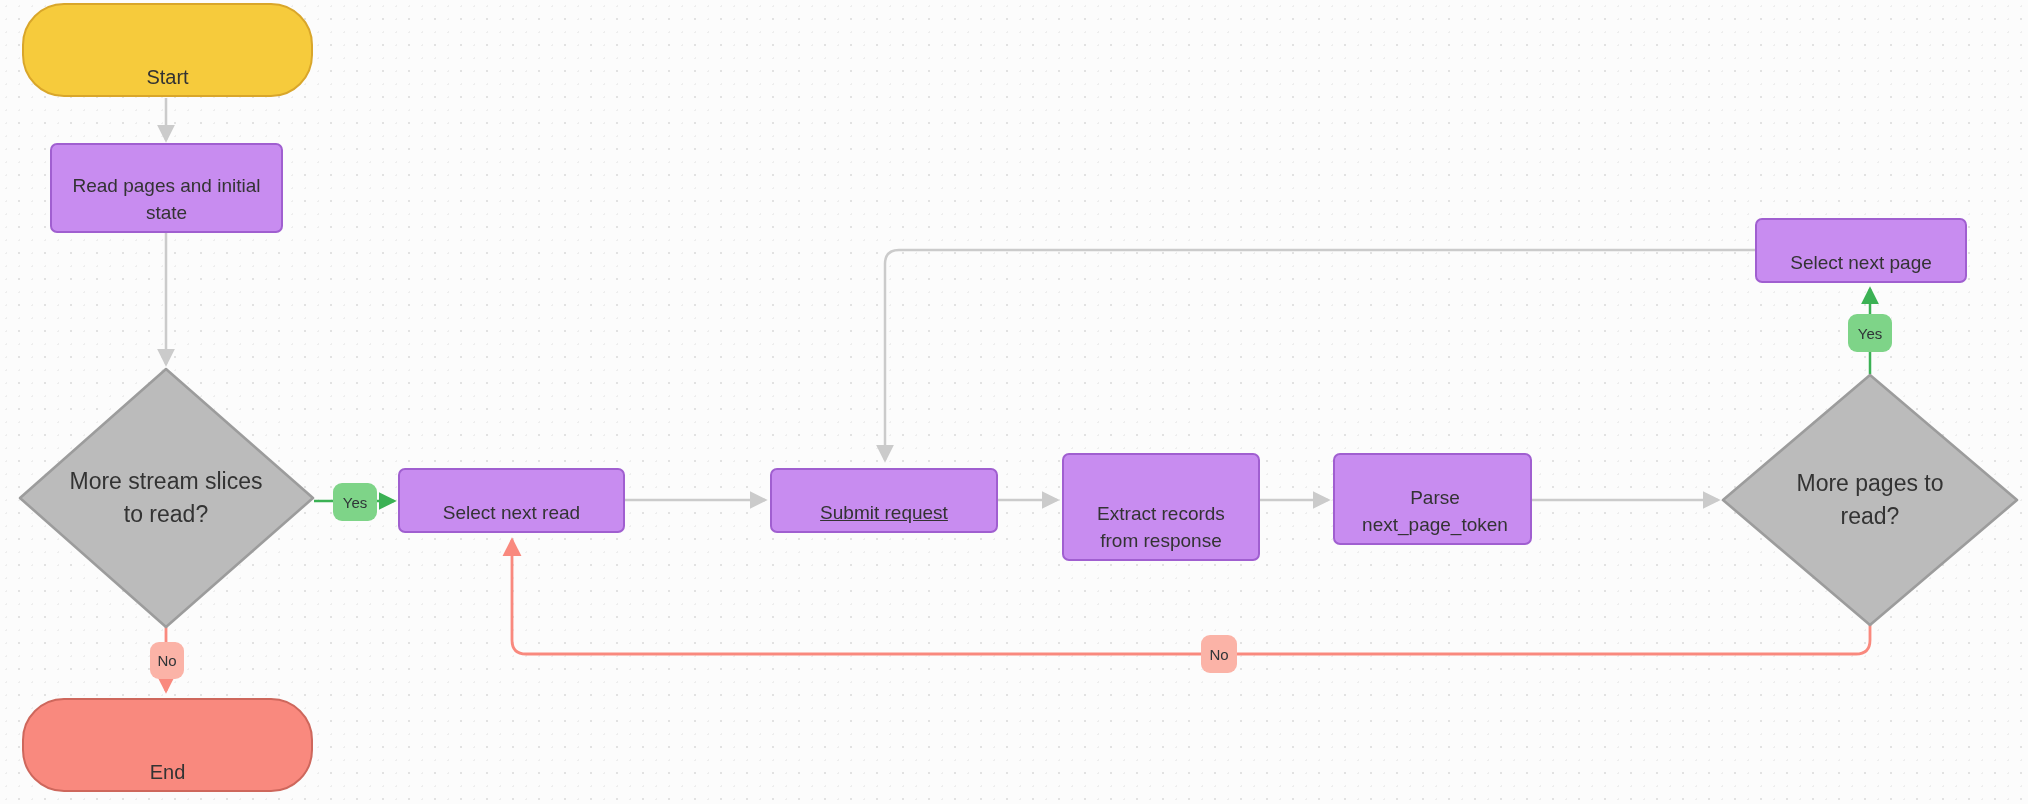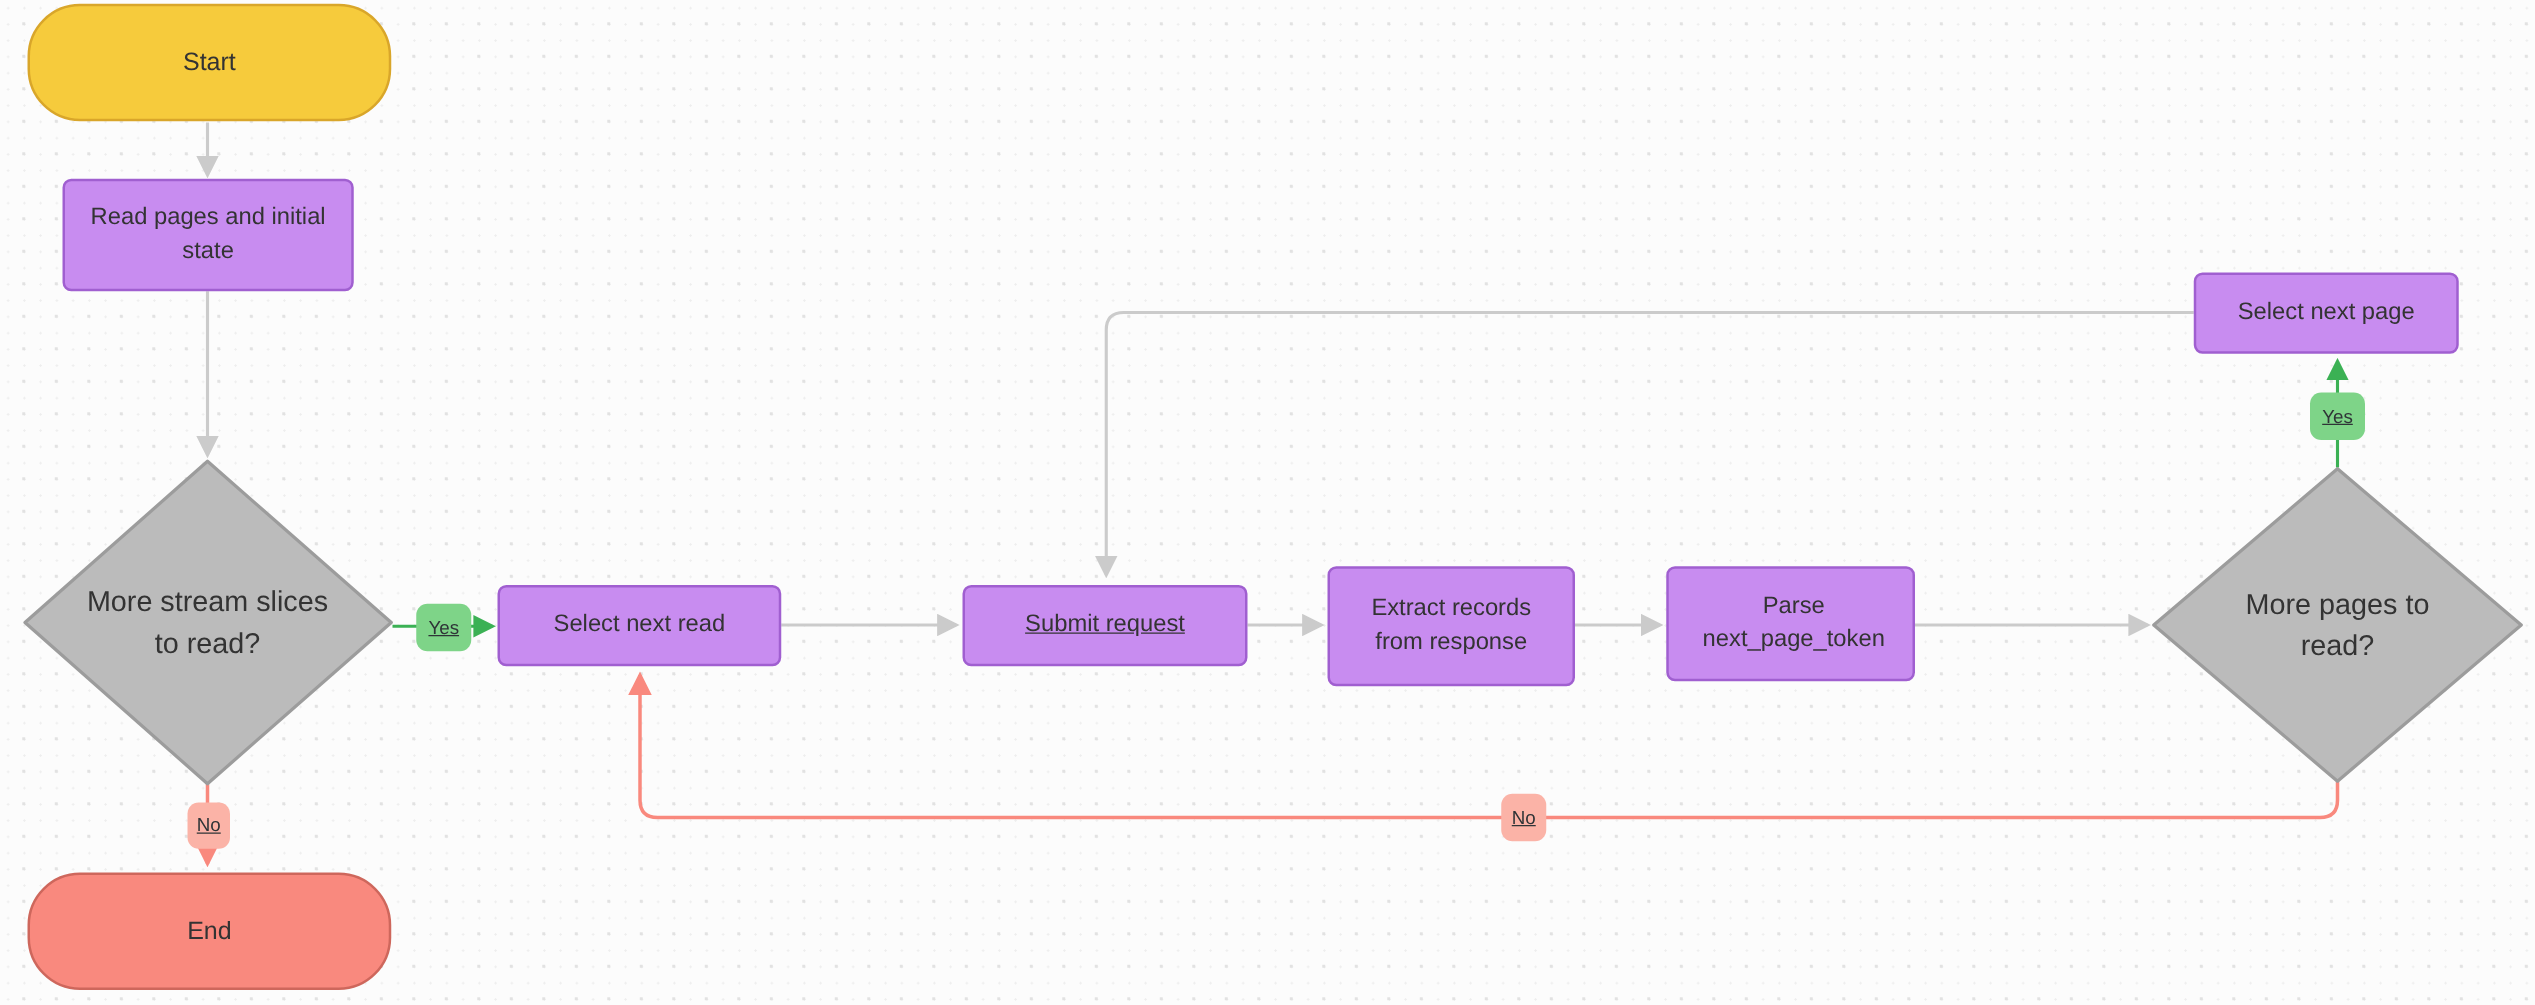--- a/index.html
+++ b/index.html
@@ -29,21 +29,21 @@
   .st-gray{stroke:var(--edge-gray); stroke-width:2.5; fill:none;}
   .st-green{stroke:var(--edge-green); stroke-width:2.5; fill:none;}
   .st-salmon{stroke:var(--edge-salmon); stroke-width:2.8; fill:none;}
   .mk-gray{fill:var(--edge-gray);}
   .mk-green{fill:var(--edge-green);}
   .mk-salmon{fill:var(--edge-salmon);}
   .diamond{fill:var(--decision-fill); stroke:var(--decision-border); stroke-width:2.6; stroke-linejoin:round;}
 
   .node{
     position:absolute; z-index:2;
-    display:flex; align-items:center; justify-content:center; text-align:center;
+    display:flex; align-items:flex-end; justify-content:center; text-align:center;
     font-size:19px; line-height:1.42; padding:4px 12px;
   }
   .process{
     background:var(--process-fill);
     border:2.5px solid var(--process-border);
     border-radius:7px;
   }
   .terminal-start{
     background:var(--start-fill);
     border:2.5px solid var(--start-border);
@@ -59,21 +59,20 @@
   .decision-label{
     position:absolute; z-index:2;
     display:flex; align-items:center; justify-content:center; text-align:center;
     font-size:23px; line-height:1.42; background:transparent; border:none;
   }
   .badge{
     position:absolute; z-index:3;
     display:flex; align-items:center; justify-content:center;
     font-size:15px; font-weight:500; color:#2F3437;
     border-radius:9px;
-    text-decoration:underline;
   }
   .badge-yes{background:var(--yes-badge-fill);}
   .badge-no{background:var(--no-badge-fill);}
 </style>
 </head>
 <body>
 
 <div class="canvas">
 
   <svg class="wires" width="2028" height="804" viewBox="0 0 2028 804">
@@ -118,21 +117,21 @@
   </div>
 
   <div class="node process" style="left:398px; top:468px; width:227px; height:65px;">
     <span>Select next read</span>
   </div>
 
   <div class="node process" style="left:770px; top:468px; width:228px; height:65px;text-decoration:underline;">
     <span>Submit request</span>
   </div>
 
-  <div class="node process" style="left:1062px; top:453px; width:198px; height:96px;">
+  <div class="node process" style="left:1062px; top:453px; width:198px; height:108px;">
     <span>Extract records from response</span>
   </div>
 
   <div class="node process" style="left:1333px; top:453px; width:199px; height:92px;padding-left:17px;">
     <span>Parse next_page_token</span>
   </div>
 
   <div class="decision-label" style="left:1795px; top:450px; width:150px; height:100px;">
     <span>More pages to read?</span>
   </div>

